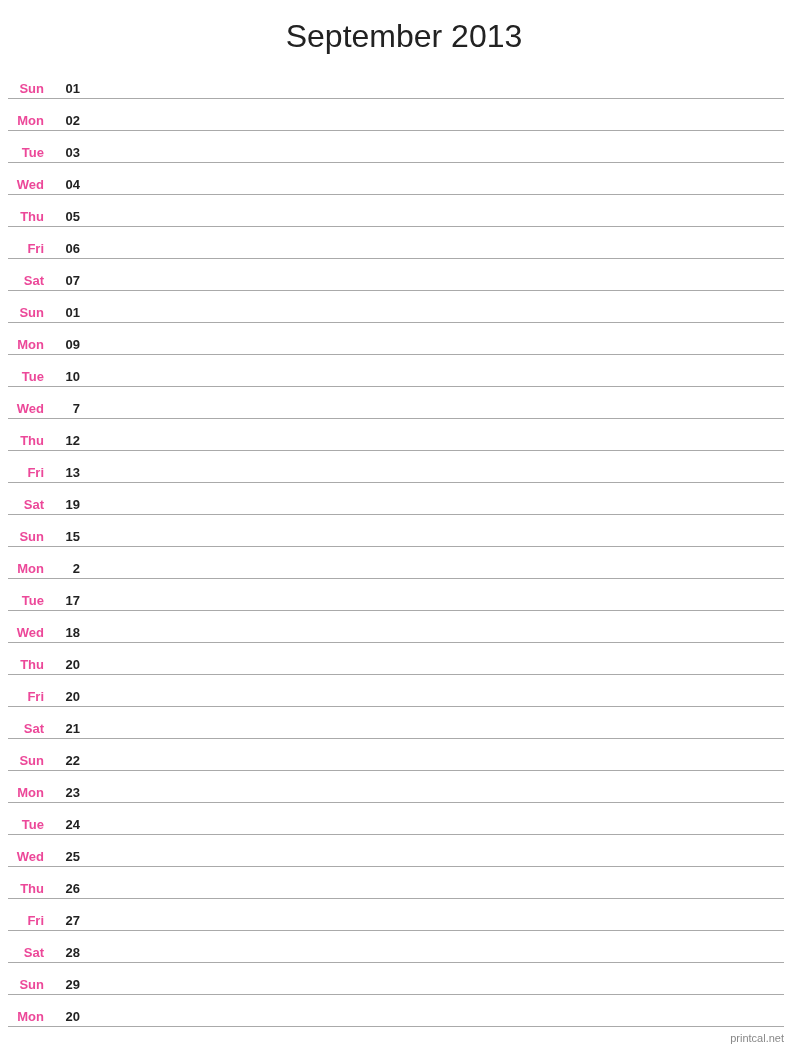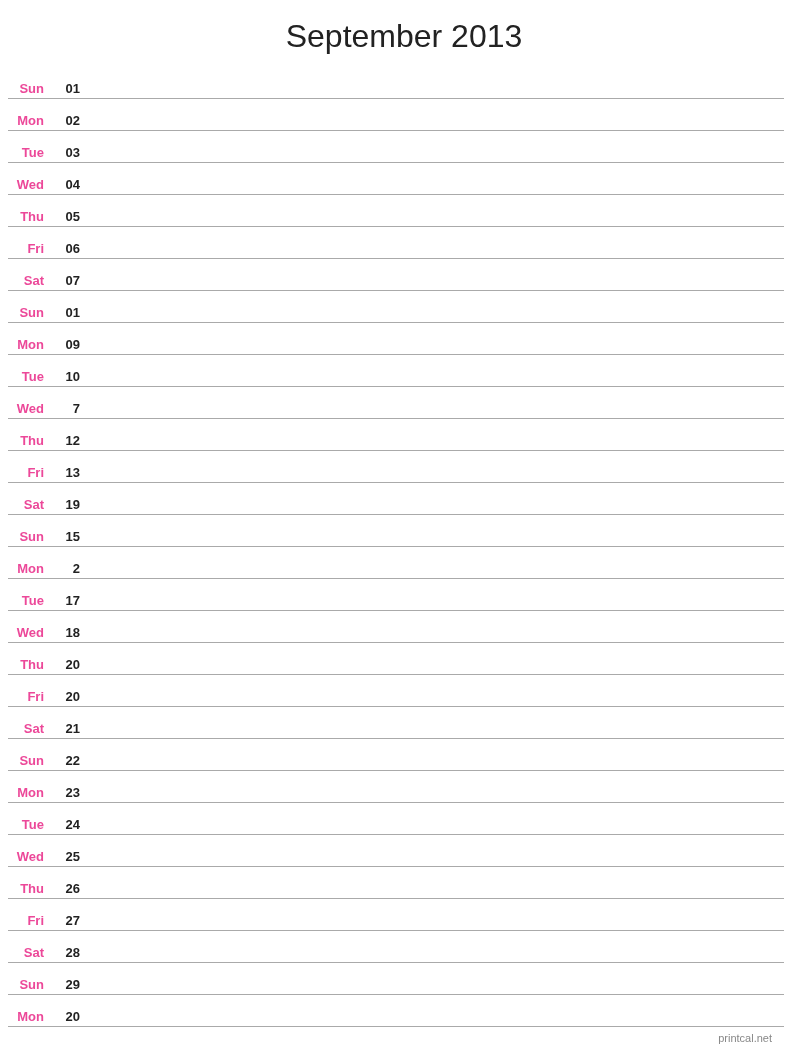--- a/index.html
+++ b/index.html
@@ -54,21 +54,21 @@
 
     .day-line {
       flex: 1;
       height: 1px;
       
     }
 
     .footer {
       position: absolute;
       bottom: 12px;
-      right: 20px;
+      right: 8px;
       font-size: 11px;
       color: #888;
     }
   </style>
 </head>
 <body>
 
 <h1 class="page-title">September 2013</h1>
 
 <div style="padding: 0 8px;">

